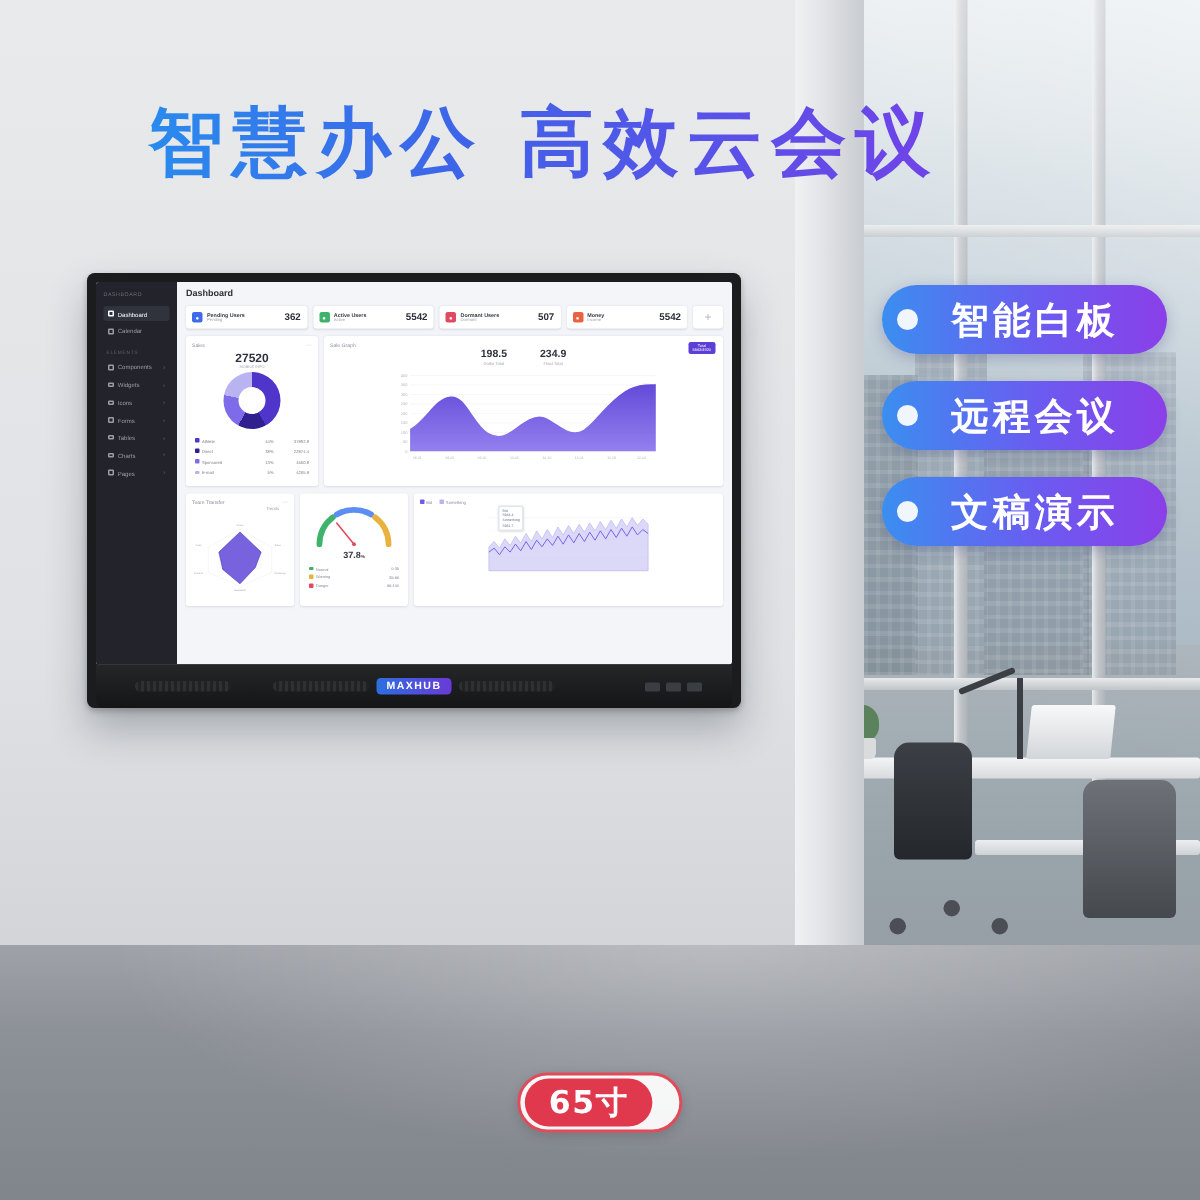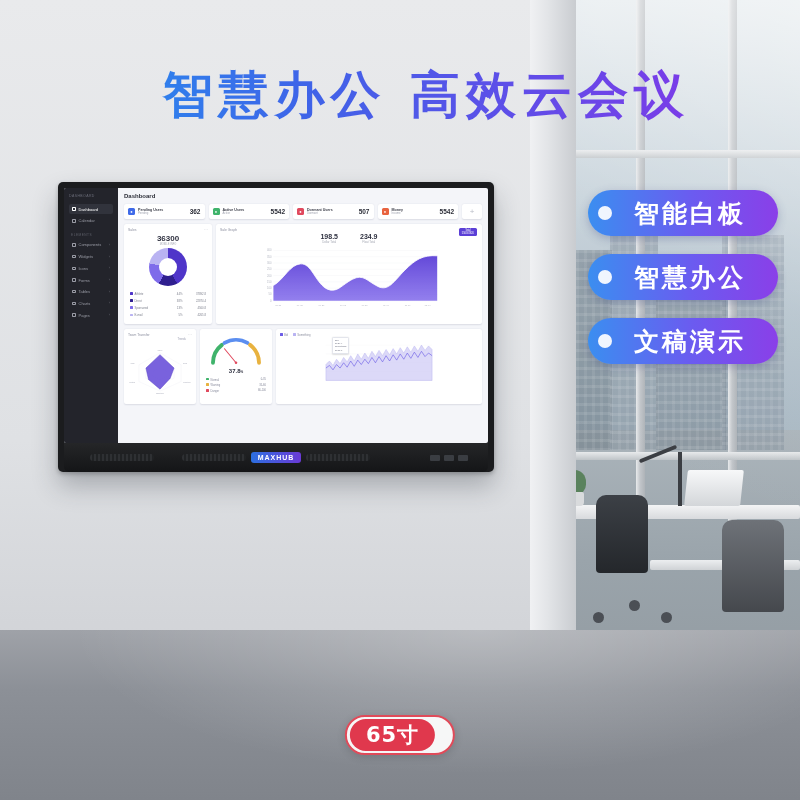--- a/index.html
+++ b/index.html
@@ -99,21 +99,21 @@
   }
   .plant {
     position:absolute; right: 212px; top: 470px; width: 26px; height: 36px;
   }
   .plant .pot { position:absolute; bottom:0; left:4px; width:18px; height:14px; background:#d9dbdd; border-radius:2px 2px 4px 4px;}
   .plant .leaf { position:absolute; bottom:12px; left:2px; width:22px; height:24px; background:#4e7a4e; border-radius:50% 50% 40% 40%; opacity:.85;}
 
   
   .headline {
     position: absolute; top: 62px; left: 0; width: 690px;
-    text-align: right;
+    text-align: center;
     font-size: 50px; font-weight: bold; letter-spacing: 6px;
     background: linear-gradient(90deg,#1f9df0 0%, #3f63e8 45%, #7a3ce8 100%);
     -webkit-background-clip: text; background-clip: text;
     color: transparent; -webkit-text-fill-color: transparent;
     font-family: "DejaVu Sans", sans-serif;
     white-space: nowrap;
     padding-left: 35px;
   }
 
   
@@ -324,21 +324,21 @@
 
 <div class="headline">智慧办公  高效云会议</div>
 
 <div class="pills">
   <div class="pill">
     <span class="pill-dot"></span>
     <span class="pill-text">智能白板</span>
   </div>
   <div class="pill">
     <span class="pill-dot"></span>
-    <span class="pill-text">智慧办公</span>
+    <span class="pill-text">远程会议</span>
   </div>
   <div class="pill">
     <span class="pill-dot"></span>
     <span class="pill-text">文稿演示</span>
   </div>
 </div>
 
 <div class="badge-wrap">
   <div class="badge-size">65寸</div>
 </div>
@@ -438,21 +438,21 @@
           <div class="stat-add">+</div>
         </div>
 
         <div class="mid-row">
 
           <div class="card donut-card">
             <div class="card-hd">
               <span>Sales</span>
               <span class="dots">⋯</span>
             </div>
-            <div class="donut-big">36300</div>
+            <div class="donut-big">27520</div>
             <div class="donut-sub">MOBILE INFO</div>
             <div class="donut-wrap">
               <div class="donut"></div>
             </div>
             <table class="legend-tbl">
               <tbody>
                   <tr>
                 <td><span class="legend-dot" style="background:#4f35c9"></span><span>Athlete</span></td>
                 <td align="right">44%</td>
                 <td align="right">37892.8</td>

